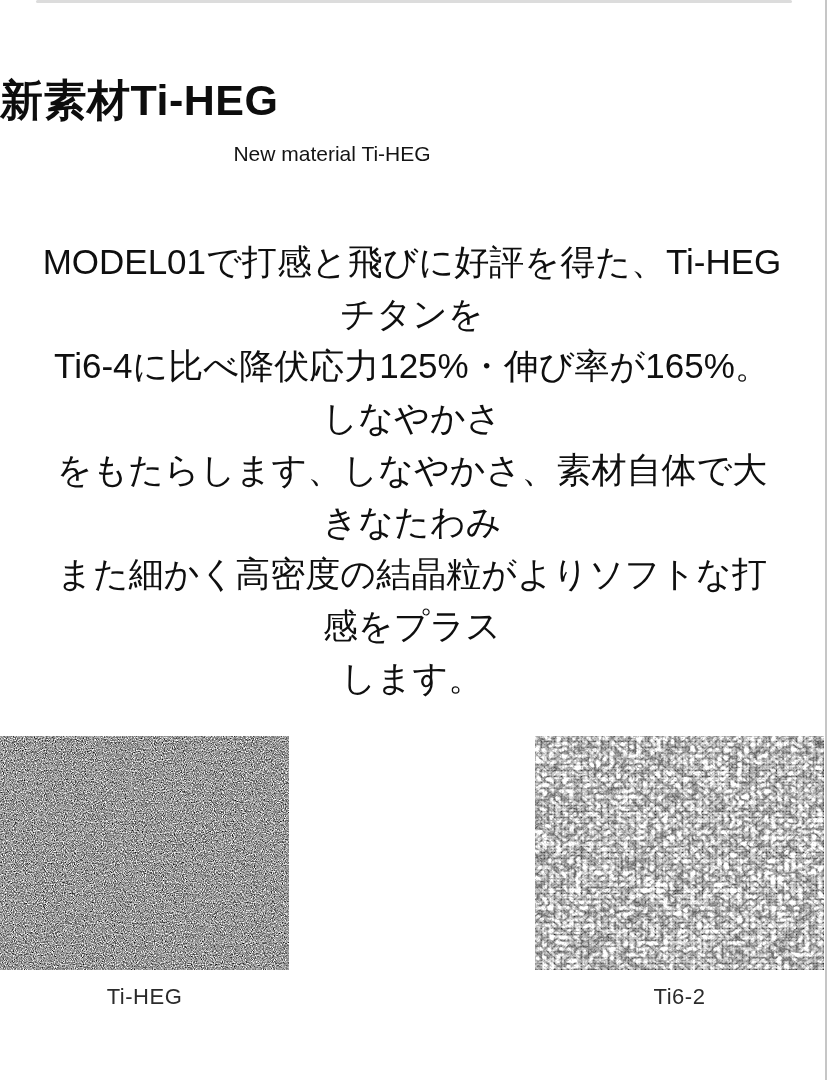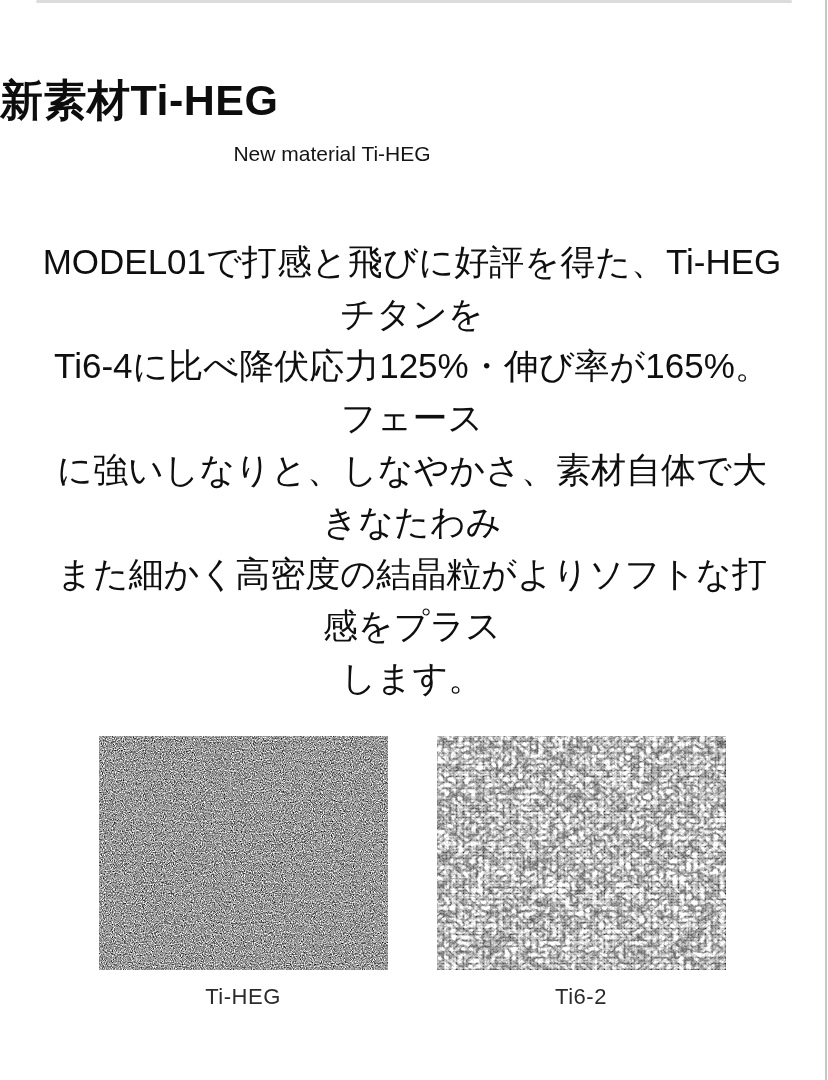--- a/index.html
+++ b/index.html
@@ -68,21 +68,21 @@
     line-height: 52px;
     color: #0f0f0f;
     font-weight: normal;
   }
   .figure-row {
     position: absolute;
     top: 736px;
     left: 0;
     width: 824px;
     display: flex;
-    justify-content: center;
+    justify-content: space-between;
     gap: 49px;
   }
   .figure {
     width: 289px;
     display: flex;
     flex-direction: column;
     align-items: center;
   }
   .texture-frame {
     width: 289px;
@@ -105,22 +105,22 @@
 
   <div class="top-divider"></div>
   <div class="right-page-border"></div>
 
   <h1 class="section-title">新素材Ti-HEG</h1>
 
   <div class="section-subtitle">New material Ti-HEG</div>
 
   <div class="body-text">
     <div>MODEL01で打感と飛びに好評を得た、Ti-HEGチタンを</div>
-    <div>Ti6-4に比べ降伏応力125%・伸び率が165%。フェース</div>
-    <div>に強いしなりと、しなやかさ、素材自体で大きなたわみ</div>
+    <div>Ti6-4に比べ降伏応力125%・伸び率が165%。しなやかさ</div>
+    <div>をもたらします、しなやかさ、素材自体で大きなたわみ</div>
     <div>また細かく高密度の結晶粒がよりソフトな打感をプラス</div>
     <div>します。</div>
   </div>
 
   <div class="figure-row">
 
     <figure class="figure">
       <svg class="texture-frame" width="289" height="234" xmlns="http://www.w3.org/2000/svg">
         <defs>
           <filter id="grainFine" x="0%" y="0%" width="100%" height="100%" color-interpolation-filters="sRGB">

